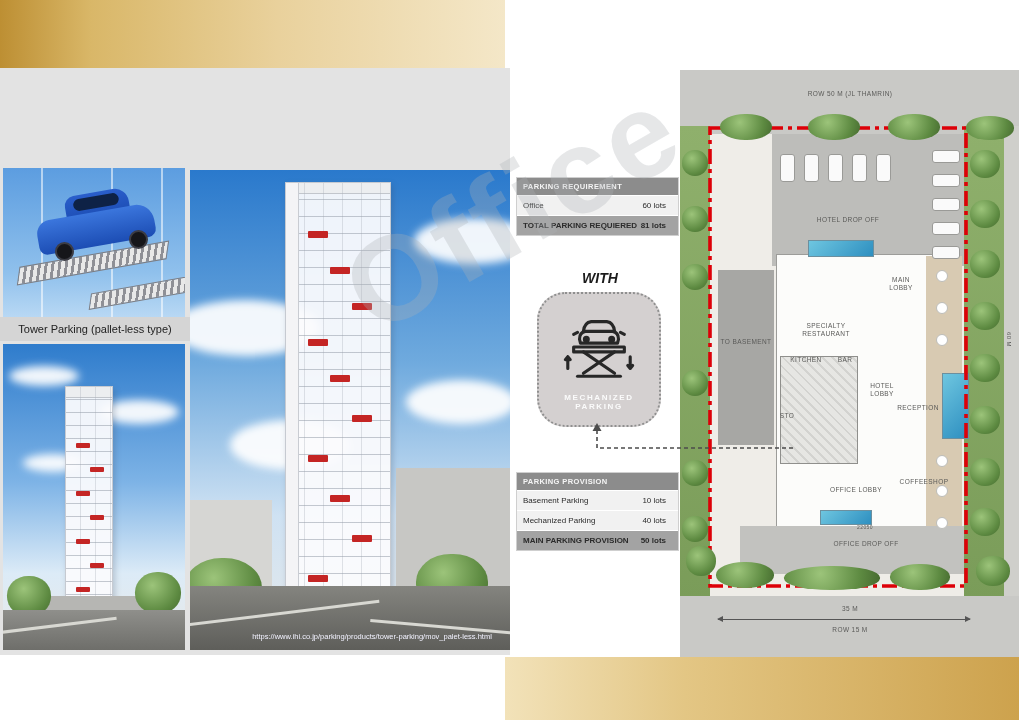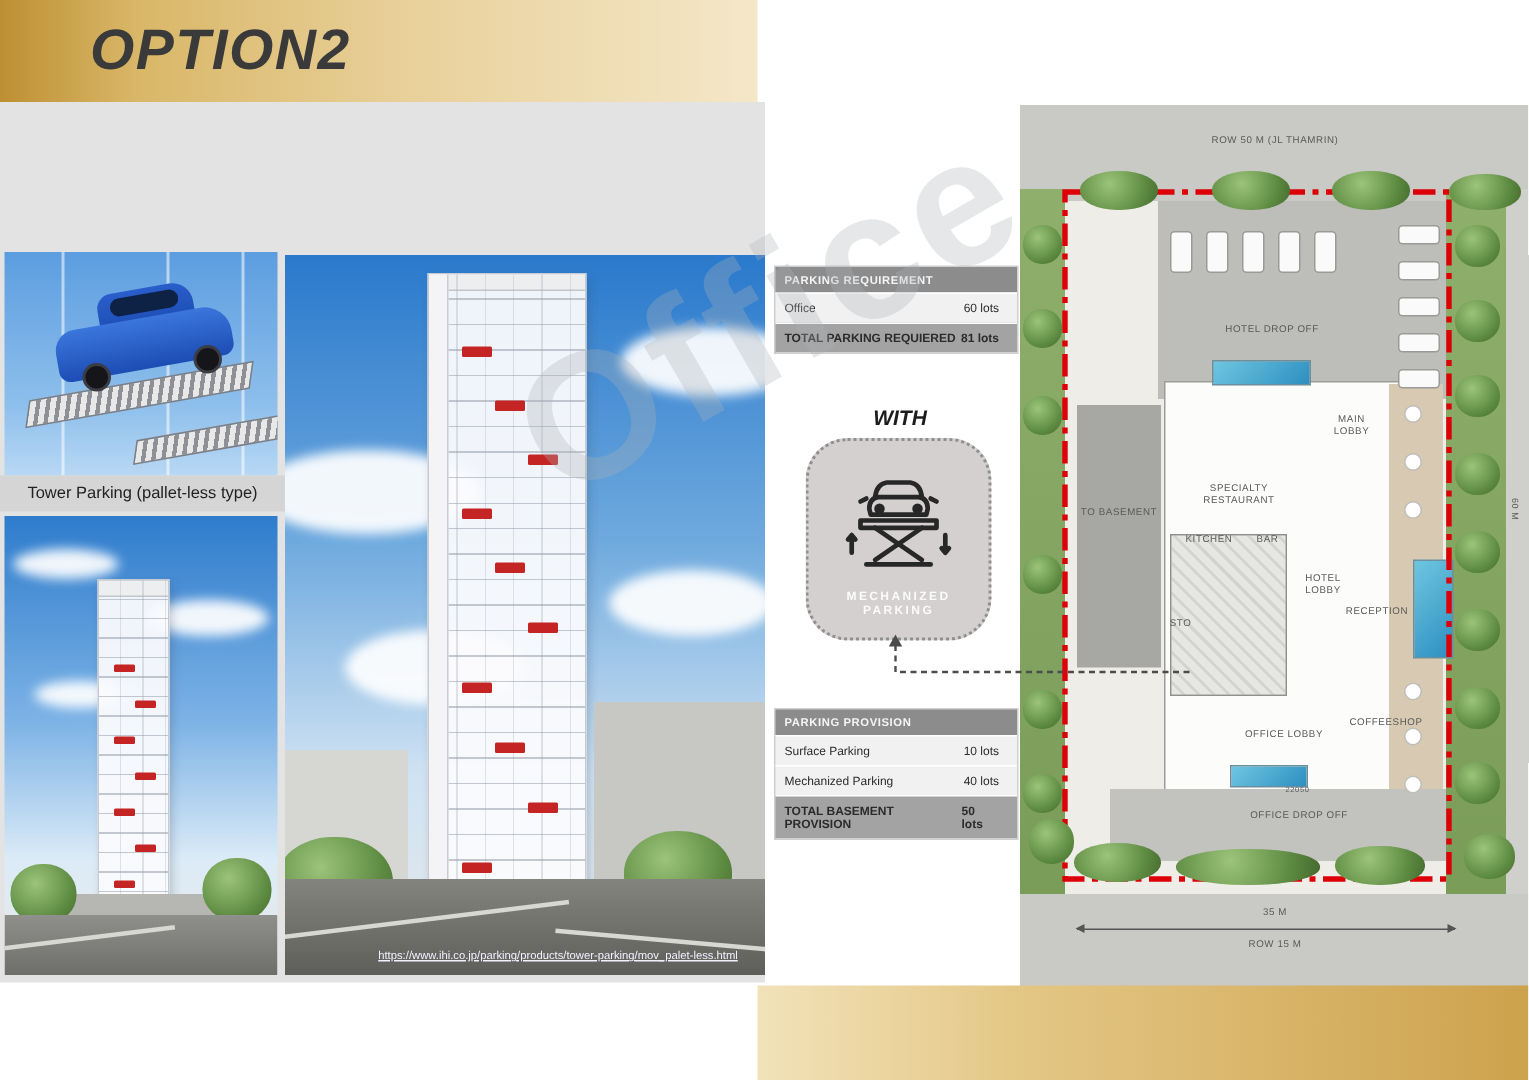--- a/index.html
+++ b/index.html
@@ -35,21 +35,21 @@
     box-shadow:2px 3px 6px rgba(60,70,90,.25);}
   .floors{position:absolute;inset:0;background:repeating-linear-gradient(180deg,transparent 0 12px,rgba(150,158,170,.55) 12px 13px),
     repeating-linear-gradient(90deg,transparent 0 14px,rgba(170,176,186,.35) 14px 15px);}
   .towercap{position:absolute;left:0;top:0;width:100%;height:10px;background:#eceef0;border-bottom:1px solid #c2c6cc;}
   .redcar{position:absolute;background:#c42524;border-radius:1px;}
   .bldg{position:absolute;background:#c7c7c4;}
   .tree{position:absolute;border-radius:48%;background:radial-gradient(circle at 38% 32%,#9cc47a,#5d8a41 65%,#44682e);}
   .roadC{position:absolute;left:0;bottom:0;width:100%;height:64px;background:linear-gradient(180deg,#84847f,#5e5e5a);}
   .curb{position:absolute;height:3px;background:#d8d8d2;transform:rotate(-7deg);}
   .urllink{position:absolute;left:0;right:0;bottom:9px;text-align:center;font-size:7.5px;color:#f2f2ff;
-    text-decoration:underline;cursor:pointer;margin-left:44px;}
+    cursor:pointer;margin-left:44px;}
   
   .ptable{position:absolute;width:161px;font-size:8px;color:#2b2b2b;box-shadow:0 0 0 1px #cfcfcf;}
   .thead{background:#8c8c8c;color:#f5f5f5;font-weight:bold;font-size:7.5px;letter-spacing:.4px;
     padding:4px 6px;}
   .trow{display:flex;justify-content:space-between;background:#f1f1f1;border-top:1px solid #fff;
     padding:5px 6px;}
   .ttotal{display:flex;justify-content:space-between;background:#a3a3a3;font-weight:bold;
     padding:5px 6px;border-top:1px solid #fff;}
   .tval{padding-right:6px;}
   
@@ -84,21 +84,20 @@
   .conn{position:absolute;left:517px;top:420px;z-index:30;}
 </style>
 </head>
 <body>
 
 <div class="slide">
 
   <div class="leftbg"></div>
 
   <div class="titlebar">
-    <span class="t2">OPTION2</span>
   </div>
 
   <div class="photo abs imgA">
     <div class="vline" style="left:38px"></div>
     <div class="vline" style="left:108px"></div>
     <div class="vline" style="left:158px"></div>
     <div class="pallet" style="left:14px;top:86px;width:150px;height:16px"></div>
     <div class="pallet" style="left:86px;top:116px;width:110px;height:14px"></div>
     <div class="carroof"></div>
     <div class="carwin"></div>
@@ -196,29 +195,29 @@
   </div>
 
   <svg class="conn" width="300" height="40">
     <polyline points="80,10 80,28 278,28" fill="none" stroke="#4c4c4c" stroke-width="1.6" stroke-dasharray="4 3"></polyline>
     <polygon points="75.5,11 84.5,11 80,3" fill="#4c4c4c"></polygon>
   </svg>
 
   <div class="ptable" style="left:517px;top:473px">
     <div class="thead">PARKING PROVISION</div>
     <div class="trow">
-      <span>Surface Parking</span>
+      <span>Basement Parking</span>
       <span class="tval">10 lots</span>
     </div>
     <div class="trow">
       <span>Mechanized Parking</span>
       <span class="tval">40 lots</span>
     </div>
     <div class="ttotal">
-      <span>TOTAL BASEMENT PROVISION</span>
+      <span>MAIN PARKING PROVISION</span>
       <span class="tval">50 lots</span>
     </div>
   </div>
 
   <div class="plan">
     <div class="roadT"></div>
     <div class="plbl" style="left:80px;top:20px;width:180px">ROW 50 M (JL THAMRIN)</div>
 
     <div class="grass" style="left:0;top:56px;width:30px;height:474px"></div>
     <div class="grass" style="left:284px;top:56px;width:40px;height:474px"></div>

